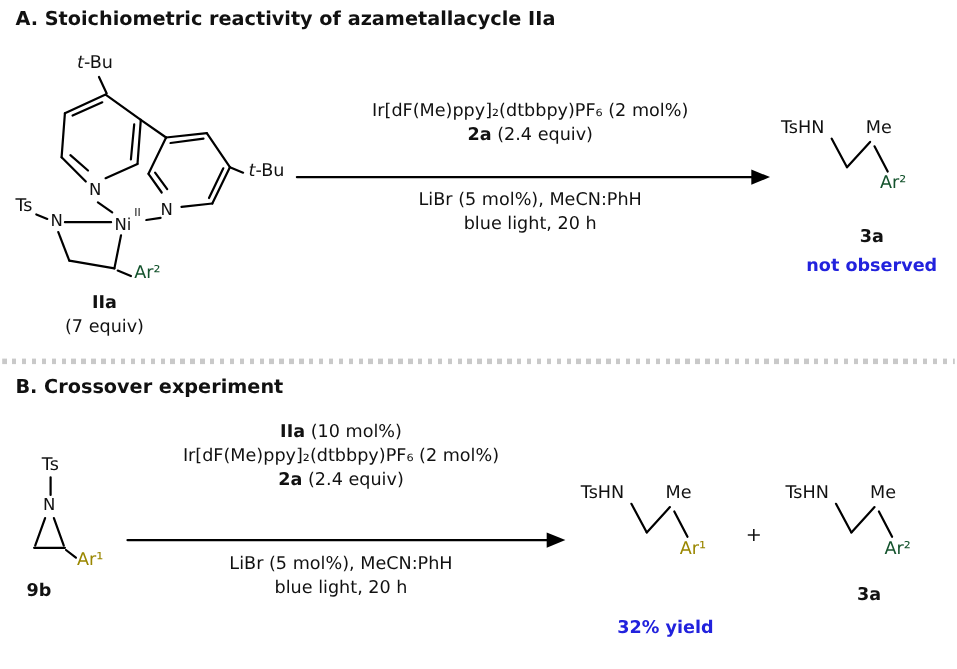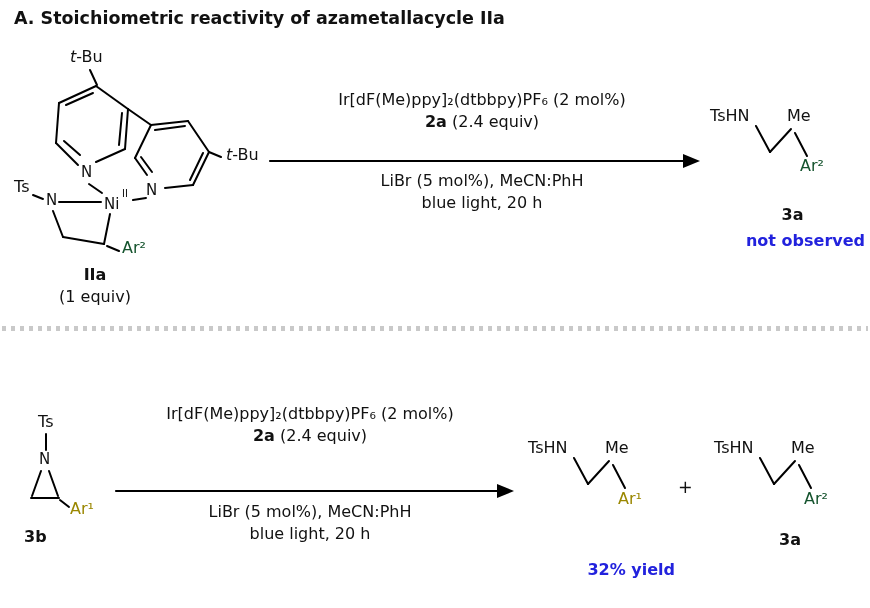--- a/index.html
+++ b/index.html
@@ -7,21 +7,21 @@
           font-family:"DejaVu Sans",sans-serif;color:#111;overflow:hidden;}
   #bonds{position:absolute;left:0;top:0;width:870px;height:608px;}
   .lbl{position:absolute;white-space:nowrap;line-height:1.15;}
   .cond{position:absolute;text-align:center;font-size:16px;line-height:19px;white-space:nowrap;}
   .ctr{position:absolute;text-align:center;white-space:nowrap;}
   .f17{font-size:17.5px;} .f16{font-size:16px;} .f15{font-size:15px;} .f10{font-size:10px;}
   .b{font-weight:bold;}
   .i{font-style:italic;}
   .teal{color:#14532d;}
   .olive{color:#9a8700;}
-  .blue{color:#2222dd;font-weight:bold;text-align:right;}
+  .blue{color:#2222dd;font-weight:bold;}
   .divider{position:absolute;left:2px;right:2px;top:326px;height:5px;
     background-image:repeating-linear-gradient(to right,#c9c9c9 0px,#c9c9c9 4px,transparent 4px,transparent 9px);}
   svg line{stroke:#000;stroke-width:2;stroke-linecap:round;}
   svg polygon{fill:#000;}
   svg line.arrow{stroke-width:2.2;}
 </style>
 </head>
 <body>
 
 <div id="canvas">
@@ -108,41 +108,43 @@
   <span class="lbl f16" style="left:70px;top:48px"><i class="i">t</i><span>-Bu</span></span>
   <span class="lbl f16" style="left:226px;top:146px"><i class="i">t</i><span>-Bu</span></span>
   <span class="lbl f15" style="left:81px;top:164px">N</span>
   <span class="lbl f15" style="left:146px;top:182px">N</span>
   <span class="lbl f16" style="left:14px;top:178px">Ts</span>
   <span class="lbl f15" style="left:46px;top:192px">N</span>
   <span class="lbl f15" style="left:104px;top:196px">Ni</span>
   <span class="lbl f10" style="left:122px;top:188px">II</span>
   <span class="lbl f16 teal" style="left:122px;top:239px">Ar²</span>
   <div class="ctr f16 b" style="left:40px;width:110px;top:265px">IIa</div>
-  <div class="ctr f16" style="left:40px;width:110px;top:287px">(1 equiv)</div>
+  <div class="ctr f16" style="left:40px;width:110px;top:287px">(7 equiv)</div>
 
   <div class="cond" style="left:262px;top:90px;width:440px">Ir[dF(Me)ppy]₂(dtbbpy)PF₆ (2 mol%)</div>
   <div class="cond" style="left:262px;top:112px;width:440px"><span class="b">2a</span><span> (2.4 equiv)</span></div>
   <div class="cond" style="left:262px;top:171px;width:440px">LiBr (5 mol%), MeCN:PhH</div>
   <div class="cond" style="left:262px;top:193px;width:440px">blue light, 20 h</div>
 
   <span class="lbl f16" style="left:710px;top:107px">TsHN</span>
   <span class="lbl f16" style="left:787px;top:107px">Me</span>
   <span class="lbl f16 teal" style="left:800px;top:157px">Ar²</span>
   <div class="ctr f16 b" style="left:720px;width:145px;top:205px">3a</div>
   <div class="ctr f16 blue" style="left:720px;width:145px;top:231px">not observed</div>
 
   <div class="divider"></div>
 
+  <span class="lbl f17 b" style="left:14px;top:342px">B. Crossover experiment</span>
 
   <span class="lbl f16" style="left:38px;top:413px">Ts</span>
   <span class="lbl f15" style="left:39px;top:451px">N</span>
   <span class="lbl f16 olive" style="left:70px;top:500px">Ar¹</span>
-  <span class="lbl f16 b" style="left:24px;top:528px">3b</span>
+  <span class="lbl f16 b" style="left:24px;top:528px">9b</span>
 
+  <div class="cond" style="left:110px;top:382px;width:400px"><span class="b">IIa</span><span> (10 mol%)</span></div>
   <div class="cond" style="left:110px;top:404px;width:400px">Ir[dF(Me)ppy]₂(dtbbpy)PF₆ (2 mol%)</div>
   <div class="cond" style="left:110px;top:426px;width:400px"><span class="b">2a</span><span> (2.4 equiv)</span></div>
   <div class="cond" style="left:110px;top:502px;width:400px">LiBr (5 mol%), MeCN:PhH</div>
   <div class="cond" style="left:110px;top:524px;width:400px">blue light, 20 h</div>
 
   <span class="lbl f16" style="left:528px;top:439px">TsHN</span>
   <span class="lbl f16" style="left:605px;top:439px">Me</span>
   <span class="lbl f16 olive" style="left:618px;top:490px">Ar¹</span>
   <div class="ctr f16 blue" style="left:535px;width:140px;top:560px">32% yield</div>
 

